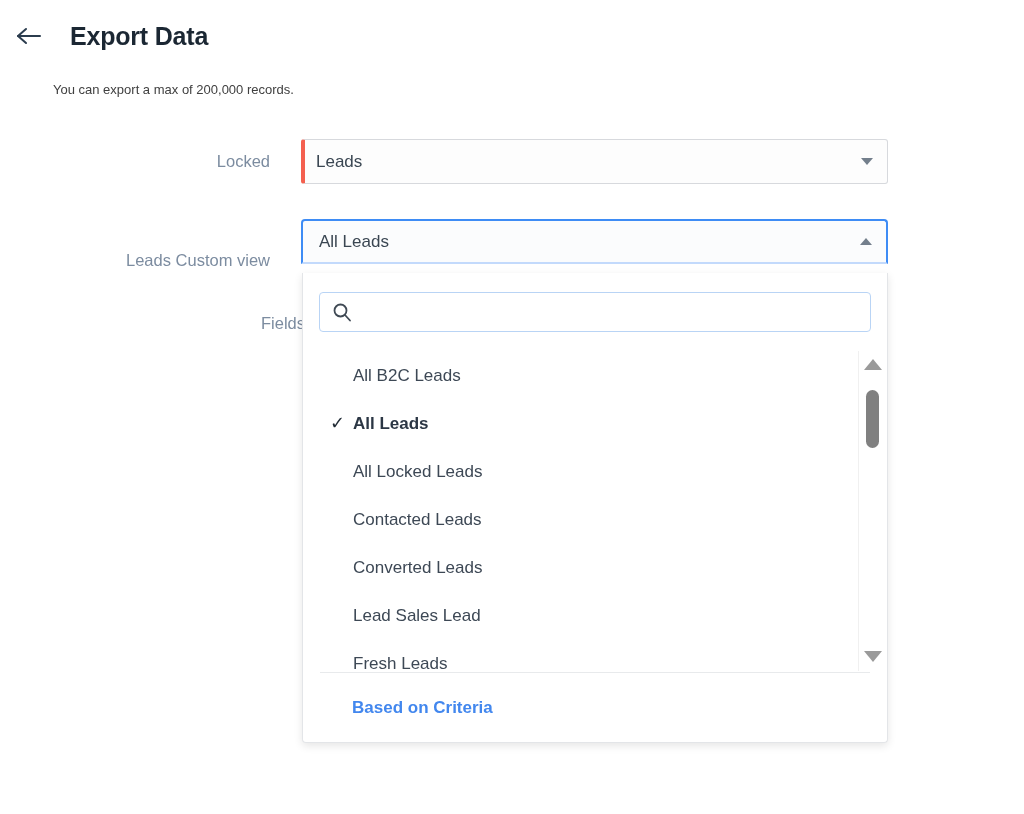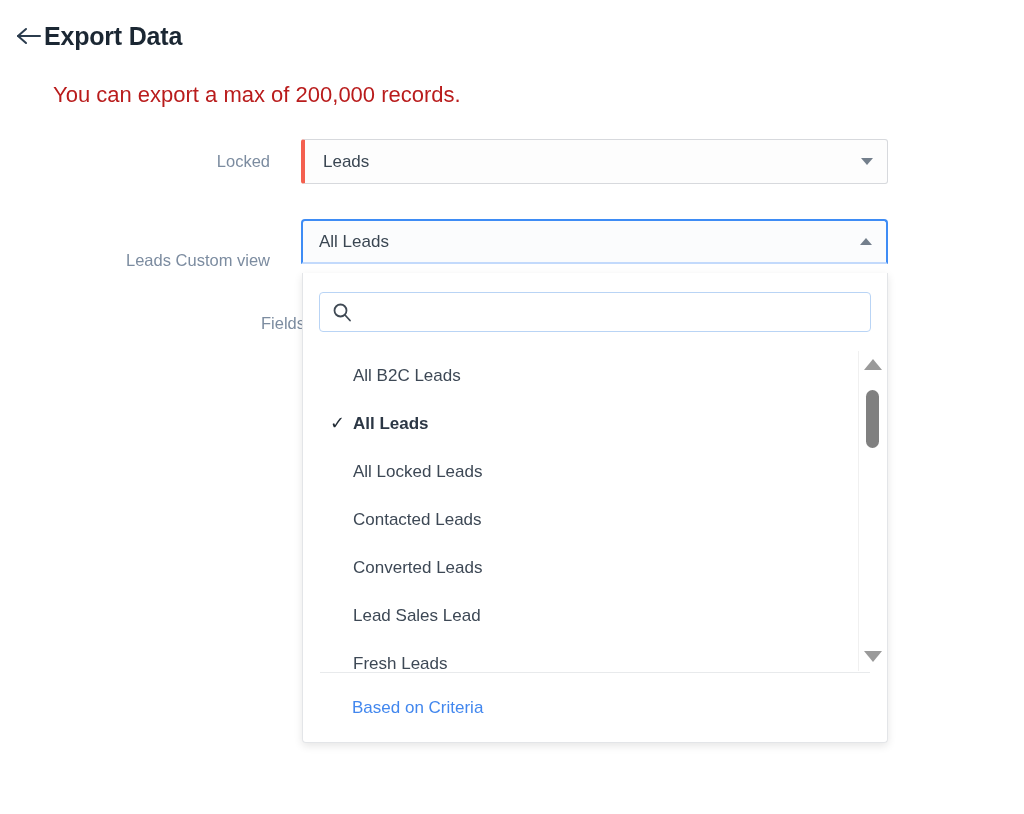--- a/index.html
+++ b/index.html
@@ -16,21 +16,21 @@
     position: relative;
   }
 
   
   .page-header {
     position: absolute;
     left: 16px;
     top: 18px;
     display: flex;
     align-items: center;
-    gap: 2px;
+    gap: 28px;
     height: 36px;
   }
   .back-arrow {
     width: 26px;
     height: 26px;
     display: flex;
     align-items: center;
     justify-content: center;
     cursor: pointer;
     color: #2b3c4e;
@@ -42,22 +42,22 @@
     color: #1b2733;
     letter-spacing: -0.2px;
     line-height: 1;
   }
 
   
   .subtitle {
     position: absolute;
     left: 53px;
     top: 82px;
-    font-size: 22px;
-    color: #b91c1c;
+    font-size: 13px;
+    color: #404040;
     line-height: 1.2;
   }
 
   
   .form-row {
     position: absolute;
     display: flex;
     align-items: flex-start;
   }
   .field-label {
@@ -81,21 +81,21 @@
     background: #fdfdfd;
     border: 1px solid #d7d9dd;
     border-radius: 3px;
     display: flex;
     align-items: center;
     cursor: pointer;
   }
   .select-value {
     font-size: 17px;
     color: #3a4652;
-    padding-left: 18px;
+    padding-left: 11px;
     flex: 1;
     line-height: 1;
   }
   .select-caret {
     width: 40px;
     display: flex;
     align-items: center;
     justify-content: center;
   }
 
@@ -229,20 +229,21 @@
   .dd-footer {
     position: absolute;
     left: 0;
     top: 400px;
     right: 0;
     height: 69px;
     display: flex;
     align-items: center;
     padding-left: 49px;
     box-sizing: border-box;
+    font-weight: bold;
   }
   .dd-footer-link {
     font-size: 17px;
     color: #4287ee;
     cursor: pointer;
     line-height: 1;
   }
 
   
   .dd-scrollbar {

